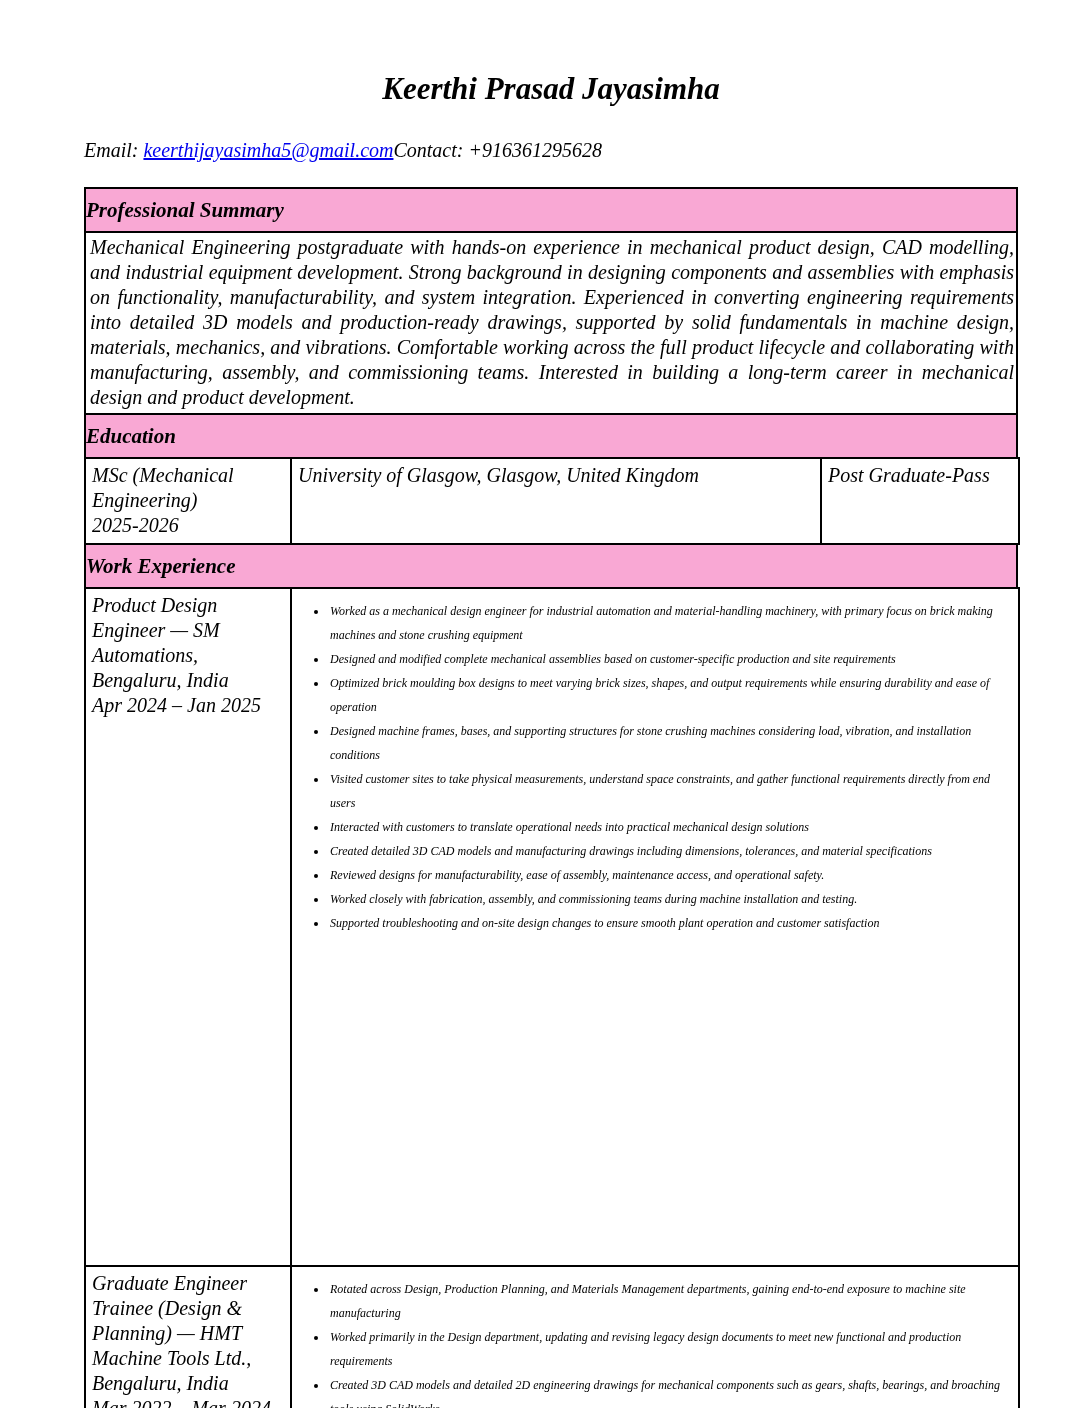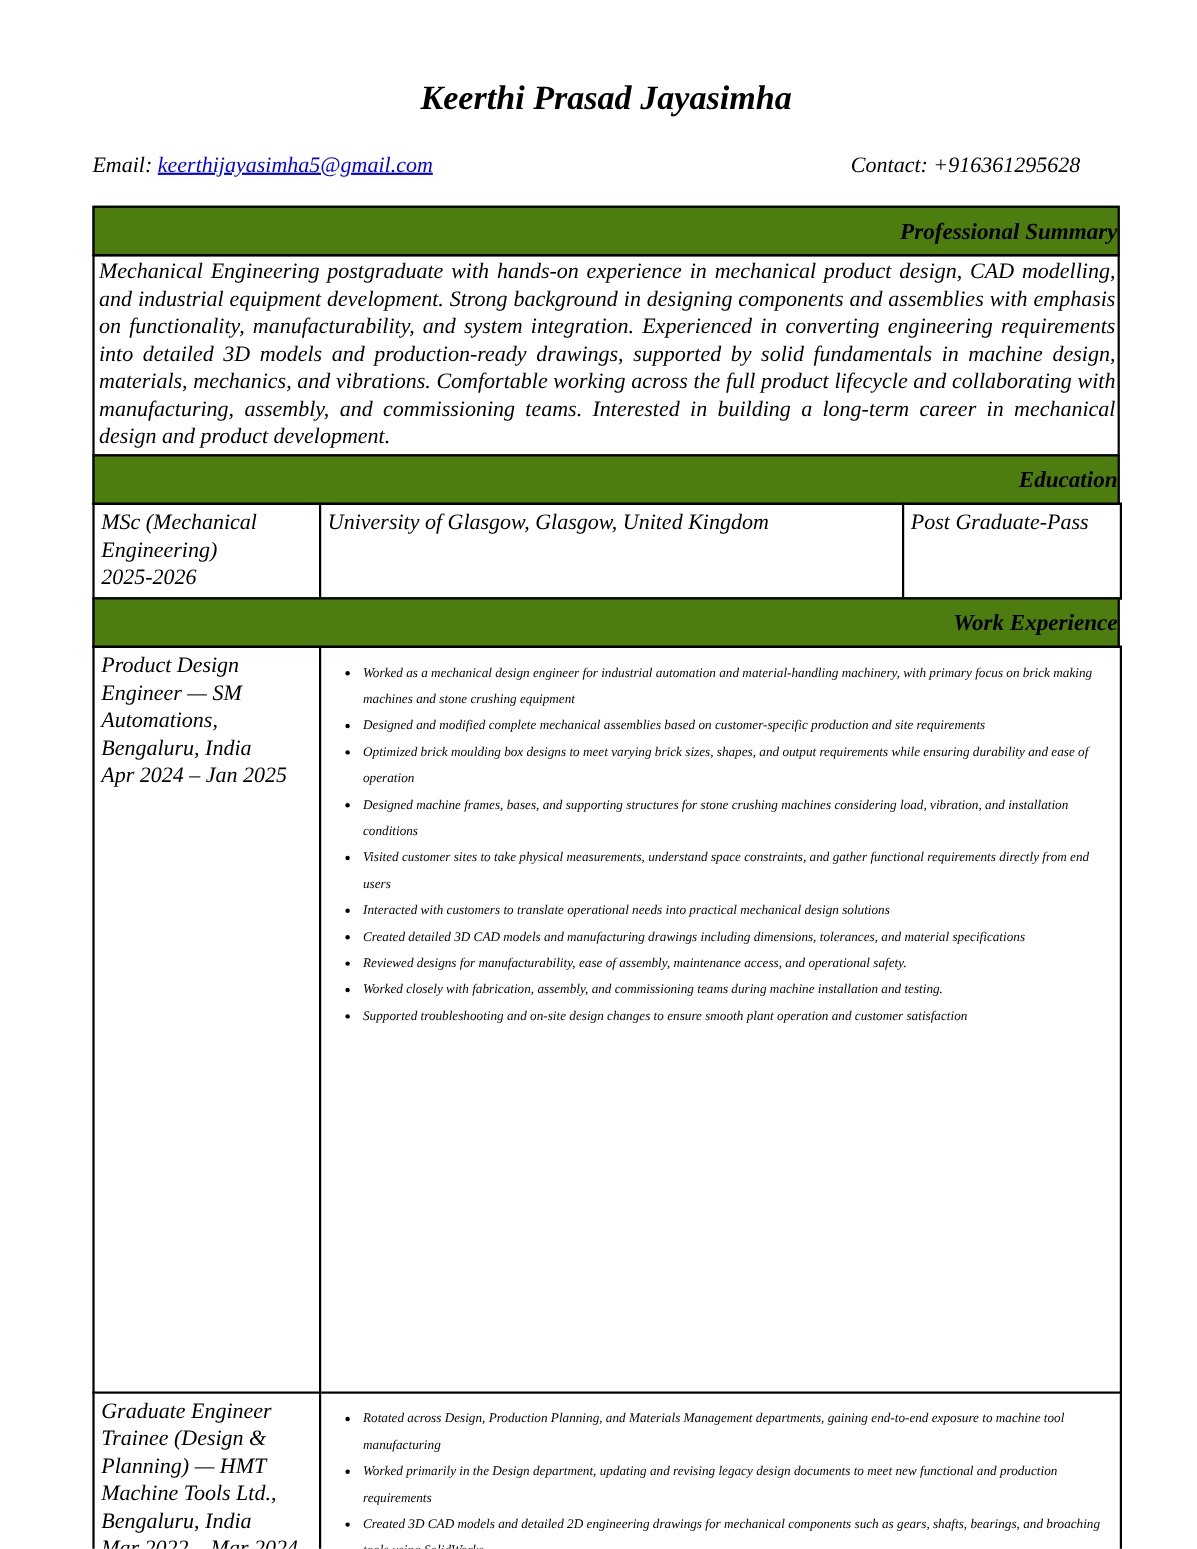--- a/index.html
+++ b/index.html
@@ -21,36 +21,35 @@
   .doc-title {
     text-align: center;
     font-size: 31px;
     font-weight: bold;
     line-height: 34px;
     margin: 0;
   }
   .contact-row {
     margin-top: 32px;
     display: flex;
-    justify-content: space-between;
     align-items: baseline;
     font-size: 20px;
     line-height: 24px;
   }
   .contact-right { padding-right: 36px; }
   .email-link {
     color: #0000EE;
     text-decoration: underline;
     cursor: pointer;
   }
   .doc-body { margin-top: 25px; }
   .section-bar {
-    background: #4d7c0f;
+    background: #f9a8d4;
     border: 2px solid #000000;
-    text-align: right;
+    text-align: left;
     font-weight: bold;
     font-size: 21px;
     line-height: 26px;
     padding: 8px 0;
   }
   .section-bar + .section-box,
   .section-box + .section-bar,
   .section-bar + table,
   table + .section-bar { margin-top: -2px; }
   .section-box {
@@ -160,21 +159,21 @@
             </ul>
           </td>
         </tr>
         <tr class="job-row-second">
           <td class="role-cell">
             <div>Graduate Engineer Trainee (Design &amp; Planning) — HMT Machine Tools Ltd., Bengaluru, India</div>
             <div>Mar 2022 – Mar 2024</div>
           </td>
           <td>
             <ul class="bullets">
-              <li>Rotated across Design, Production Planning, and Materials Management departments, gaining end-to-end exposure to machine tool manufacturing</li>
+              <li>Rotated across Design, Production Planning, and Materials Management departments, gaining end-to-end exposure to machine site manufacturing</li>
               <li>Worked primarily in the Design department, updating and revising legacy design documents to meet new functional and production requirements</li>
               <li>Created 3D CAD models and detailed 2D engineering drawings for mechanical components such as gears, shafts, bearings, and broaching tools using SolidWorks</li>
             </ul>
           </td>
         </tr>
       </tbody>
     </table>
 
   </div>
 </div>

